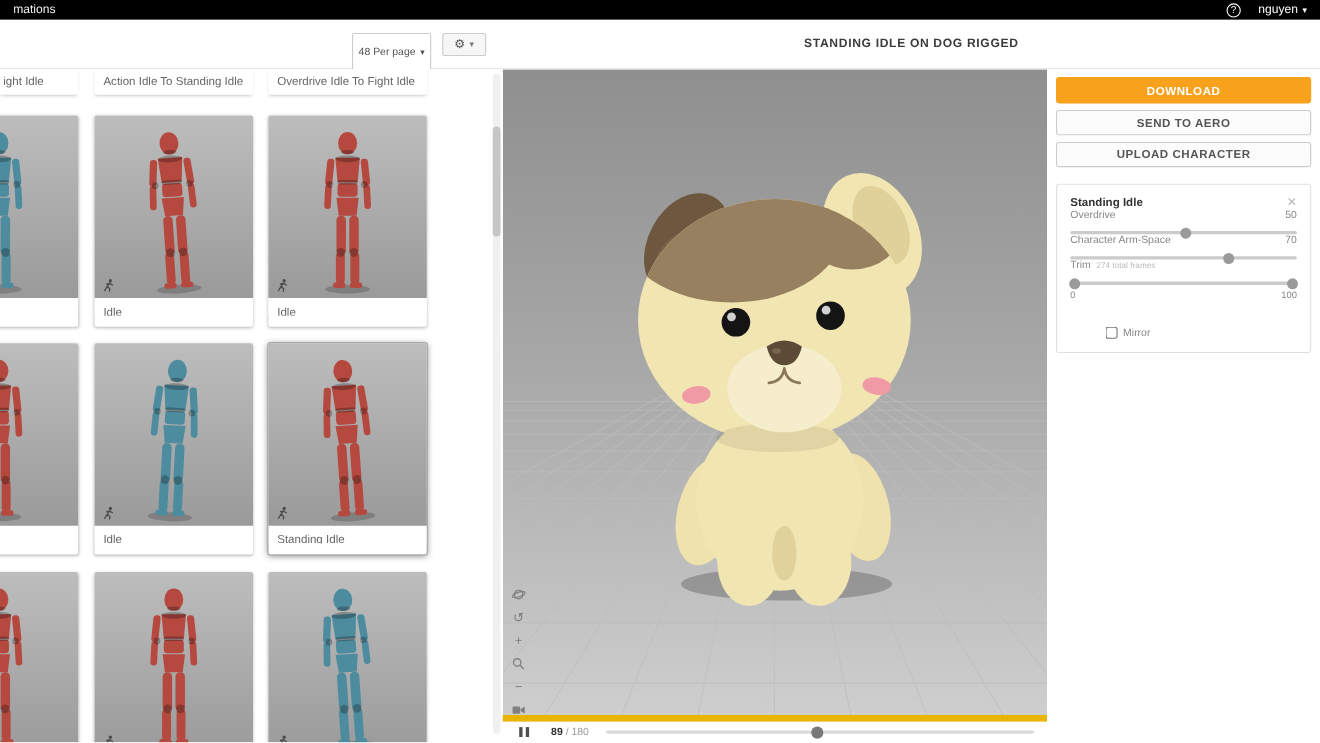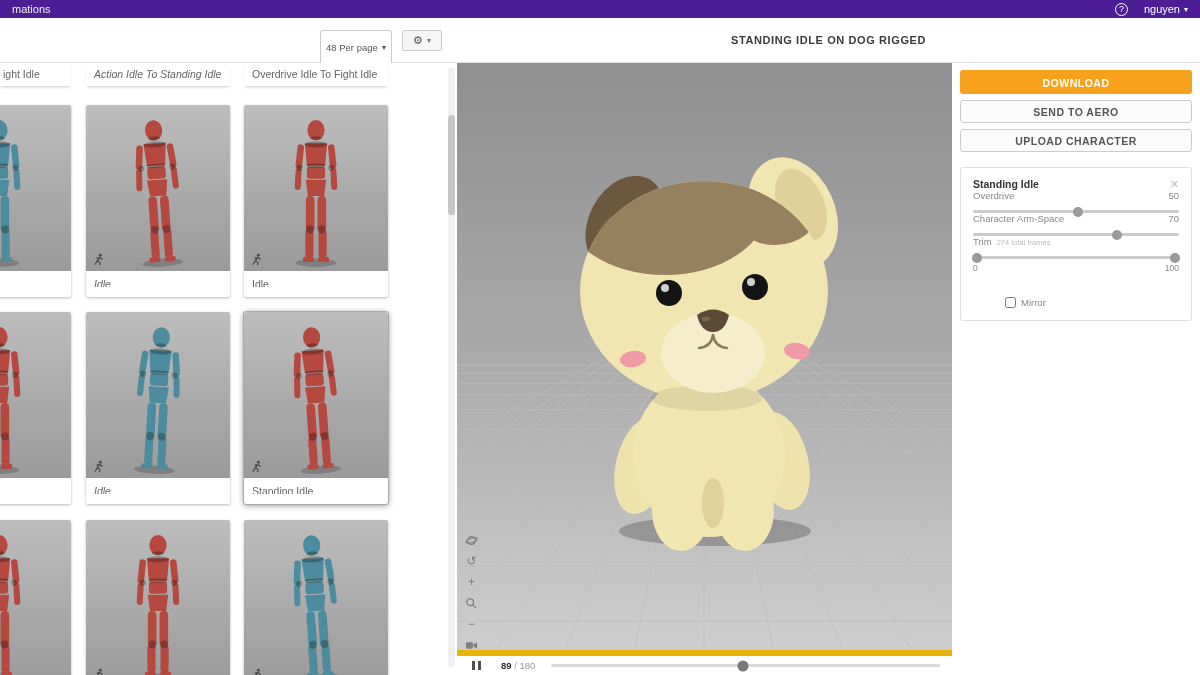--- a/index.html
+++ b/index.html
@@ -1,20 +1,20 @@
 <!DOCTYPE html>
 <html style="--accent: #F7A11C;"><head>
 <meta charset="utf-8">
 <style>
   * { box-sizing: border-box; }
   body { margin:0; font-family:"Liberation Sans", sans-serif; background:#fff; }
   .app { position:relative; width:1200px; height:675px; overflow:hidden; background:#fff; }
 
   
-  .topbar { position:absolute; top:0; left:0; width:100%; height:18px; background:#4c1d95; color:#fff;
+  .topbar { position:absolute; top:0; left:0; width:100%; height:18px; background:#000000; color:#fff;
             display:flex; align-items:center; justify-content:space-between; padding:0 12px; }
   .brand { font-size:11px; color:#eee; }
   .topbar-right { display:flex; align-items:center; gap:16px; }
   .help-icon { width:13px; height:13px; border:1px solid #fff; border-radius:50%; font-size:9px;
                display:flex; align-items:center; justify-content:center; color:#fff; }
   .user { font-size:11px; display:flex; align-items:center; gap:4px; }
   .caret { font-size:8px; }
 
   
   .strip { position:absolute; top:18px; left:0; width:100%; height:45px; background:#fff; border-bottom:1px solid #e4e4e4; }
@@ -37,21 +37,21 @@
   .thumb { position:relative; height:166px; border-radius:2px 2px 0 0; background:linear-gradient(#bdbdbd,#9a9a9a);
            display:flex; align-items:flex-end; justify-content:center; overflow:hidden; }
   .fig { display:block; height:152px; width:82px; margin-bottom:2px; }
   .fig.red { color:#b5493f; }
   .fig.teal { color:#4d8c9e; }
   .pose-b { transform:rotate(-4deg); }
   .pose-c { transform:scaleX(-1); }
   .pose-d { transform:rotate(3deg) scaleX(-1); }
   .runner { position:absolute; left:6px; bottom:5px; width:13px; height:13px; color:#4a4a4a; }
   .selected { box-shadow:0 1px 6px rgba(0,0,0,.5); outline:1px solid #a9a9a9; }
-  .col-a { left:-73px; } .col-b { left:86px;font-style:italic; } .col-c { left:244px; }
+  .col-a { left:-73px; } .col-b { left:86px; } .col-c { left:244px; }
   .stub-a { left:0; width:71px; } .stub-a .card-label { padding:0 3px; }
   .row-stub { top:0; } .row-2 { top:42px; } .row-3 { top:249px; } .row-4 { top:457px; }
   .scrollbar { position:absolute; right:2px; top:4px; width:7px; height:600px; background:#f0f0f0; border-radius:4px; }
   .scroll-thumb { position:absolute; top:48px; left:0; width:7px; height:100px; background:#c6c6c6; border-radius:4px; cursor:pointer; }
 
   
   .viewport { position:absolute; left:457px; top:63px; width:495px; height:587px; overflow:hidden; cursor:grab; }
   .scene { display:block; width:495px; height:587px; }
   .vp-tools { position:absolute; left:7px; top:470px; display:flex; flex-direction:column; gap:6px; }
   .vp-icon { width:15px; height:15px; color:#6e6e6e; opacity:.8; font-size:12px; line-height:15px; text-align:center; cursor:pointer; }

